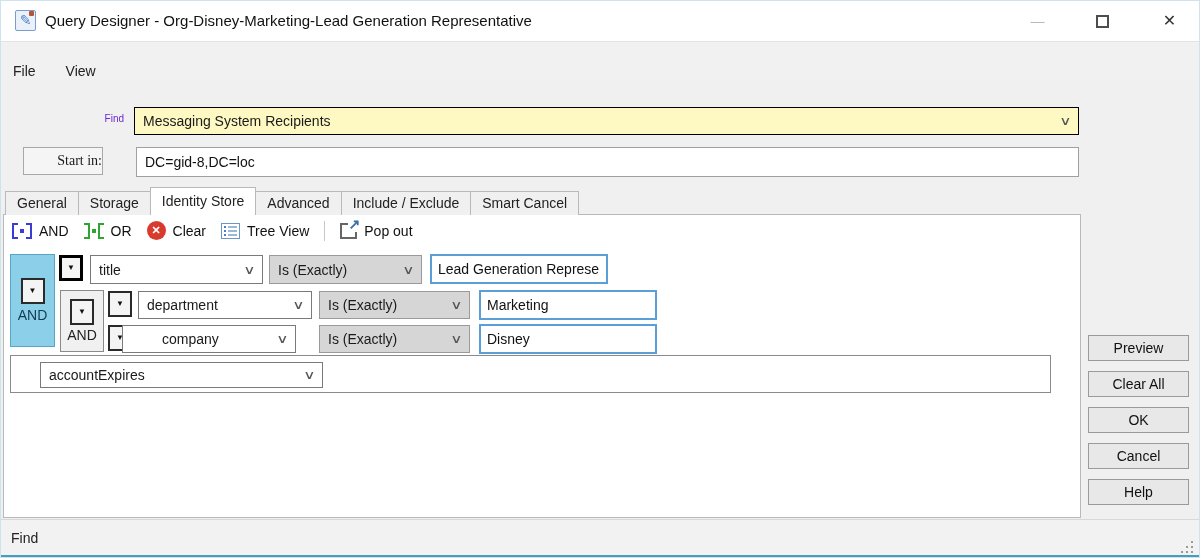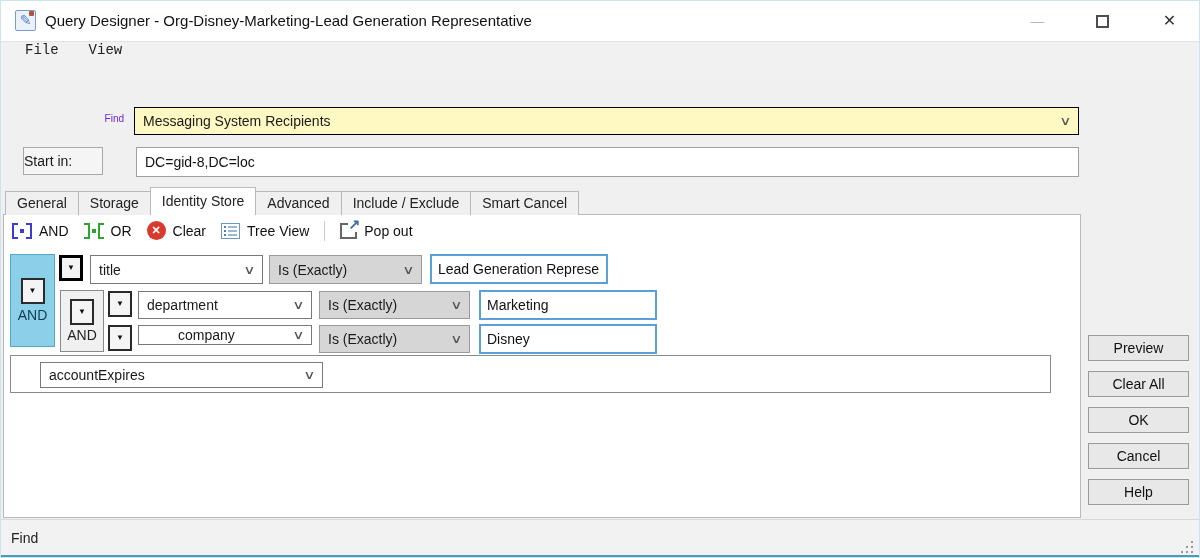--- a/index.html
+++ b/index.html
@@ -15,31 +15,31 @@
     font-size:14px; color:#4a7fc1; }
   .app-icon .tip { position:absolute; right:1px; top:0; width:5px; height:5px; background:#b5543a; border-radius:1px; }
   .title-text { position:absolute; left:44px; top:11px; font-size:15px; color:#111; white-space:nowrap; }
   .winctl { position:absolute; top:0; width:47px; height:40px; text-align:center; line-height:40px; }
   .winctl.min { left:1013px; color:#b9b9b9; font-size:14px; }
   .winctl.max { left:1078px; }
   .winctl.max .box { display:inline-block; width:13px; height:13px; border:2px solid #4d4d4d; vertical-align:middle; }
   .winctl.close { left:1145px; color:#333; font-size:16px; }
   
   .menubar { position:absolute; left:0; top:40px; width:100%; height:38px; background:#f1f1f1;
-    border-top:1px solid #e3e3e3; display:flex; align-items:flex-start; padding-left:24px; gap:30px;font-family:Liberation Mono, monospace; }
+    border-top:1px solid #e3e3e3; display:flex; align-items:flex-end; padding-left:12px; gap:30px; }
   .menu-item { font-size:14px; color:#222; }
   
   .field-label { position:absolute; font-size:10px; color:#6d28d9; }
   .combo { position:absolute; border:1px solid #000000; background:#fef9c3; display:flex;
     align-items:center; padding:0 8px; font-size:14px; }
   .combo .ctext { flex:1; white-space:nowrap; overflow:hidden; }
   .chev { color:#555; font-size:12px; margin-left:4px; transform:scaleX(1.4); }
   .find-combo { left:133px; top:106px; width:945px; height:28px; }
   .startin-btn { position:absolute; left:22px; top:146px; width:80px; height:28px; background:#f5f5f5;
-    border:1px solid #a8a8a8; font-size:14px; text-align:left; line-height:26px; }
+    border:1px solid #a8a8a8; font-size:14px; text-align:right; line-height:26px;font-family:Liberation Serif, serif; }
   .startin-field { position:absolute; left:135px; top:146px; width:943px; height:28px; background:#fff;
     border:1px solid #a0a0a0; font-size:14px; padding:14px 8px; font-family:"Liberation Sans",sans-serif; color:#111; }
   
   .tabstrip { position:absolute; left:4px; top:186px; height:28px; display:flex; align-items:flex-end; z-index:3; }
   .tab { background:#f0f0f0; border:1px solid #b9b9b9; border-bottom:none; height:24px;
     padding:0 11px; font-size:14px; line-height:23px; margin-right:-1px; color:#222; }
   .tab.active { background:#fff; height:28px; line-height:27px; position:relative; z-index:4; }
   
   .tabpage { position:absolute; left:2px; top:213px; width:1078px; height:304px; background:#fff;
     border:1px solid #b9b9b9; z-index:2; }
@@ -219,21 +219,21 @@
     </div>
     <div class="combo op-combo" style="left:315px; top:76px; width:151px; height:28px;">
       <span class="ctext">Is (Exactly)</span>
       <span class="chev">∨</span>
     </div>
     <input class="val-field" style="left: 475px; top: 75px; width: 178px; height: 30px;" value="Marketing">
 
     <div class="ddbtn abs" style="left:104px; top:110px;">
       <span>▼</span>
     </div>
-    <div class="combo attr-combo" style="left:134px; top:110px; width:174px; height:20px;padding-left:39px;">
+    <div class="combo attr-combo" style="left:118px; top:110px; width:174px; height:28px;padding-left:39px;">
       <span class="ctext">company</span>
       <span class="chev">∨</span>
     </div>
     <div class="combo op-combo" style="left:315px; top:110px; width:151px; height:28px;">
       <span class="ctext">Is (Exactly)</span>
       <span class="chev">∨</span>
     </div>
     <input class="val-field" style="left: 475px; top: 109px; width: 178px; height: 30px;" value="Disney">
 
     <div class="newrow">

